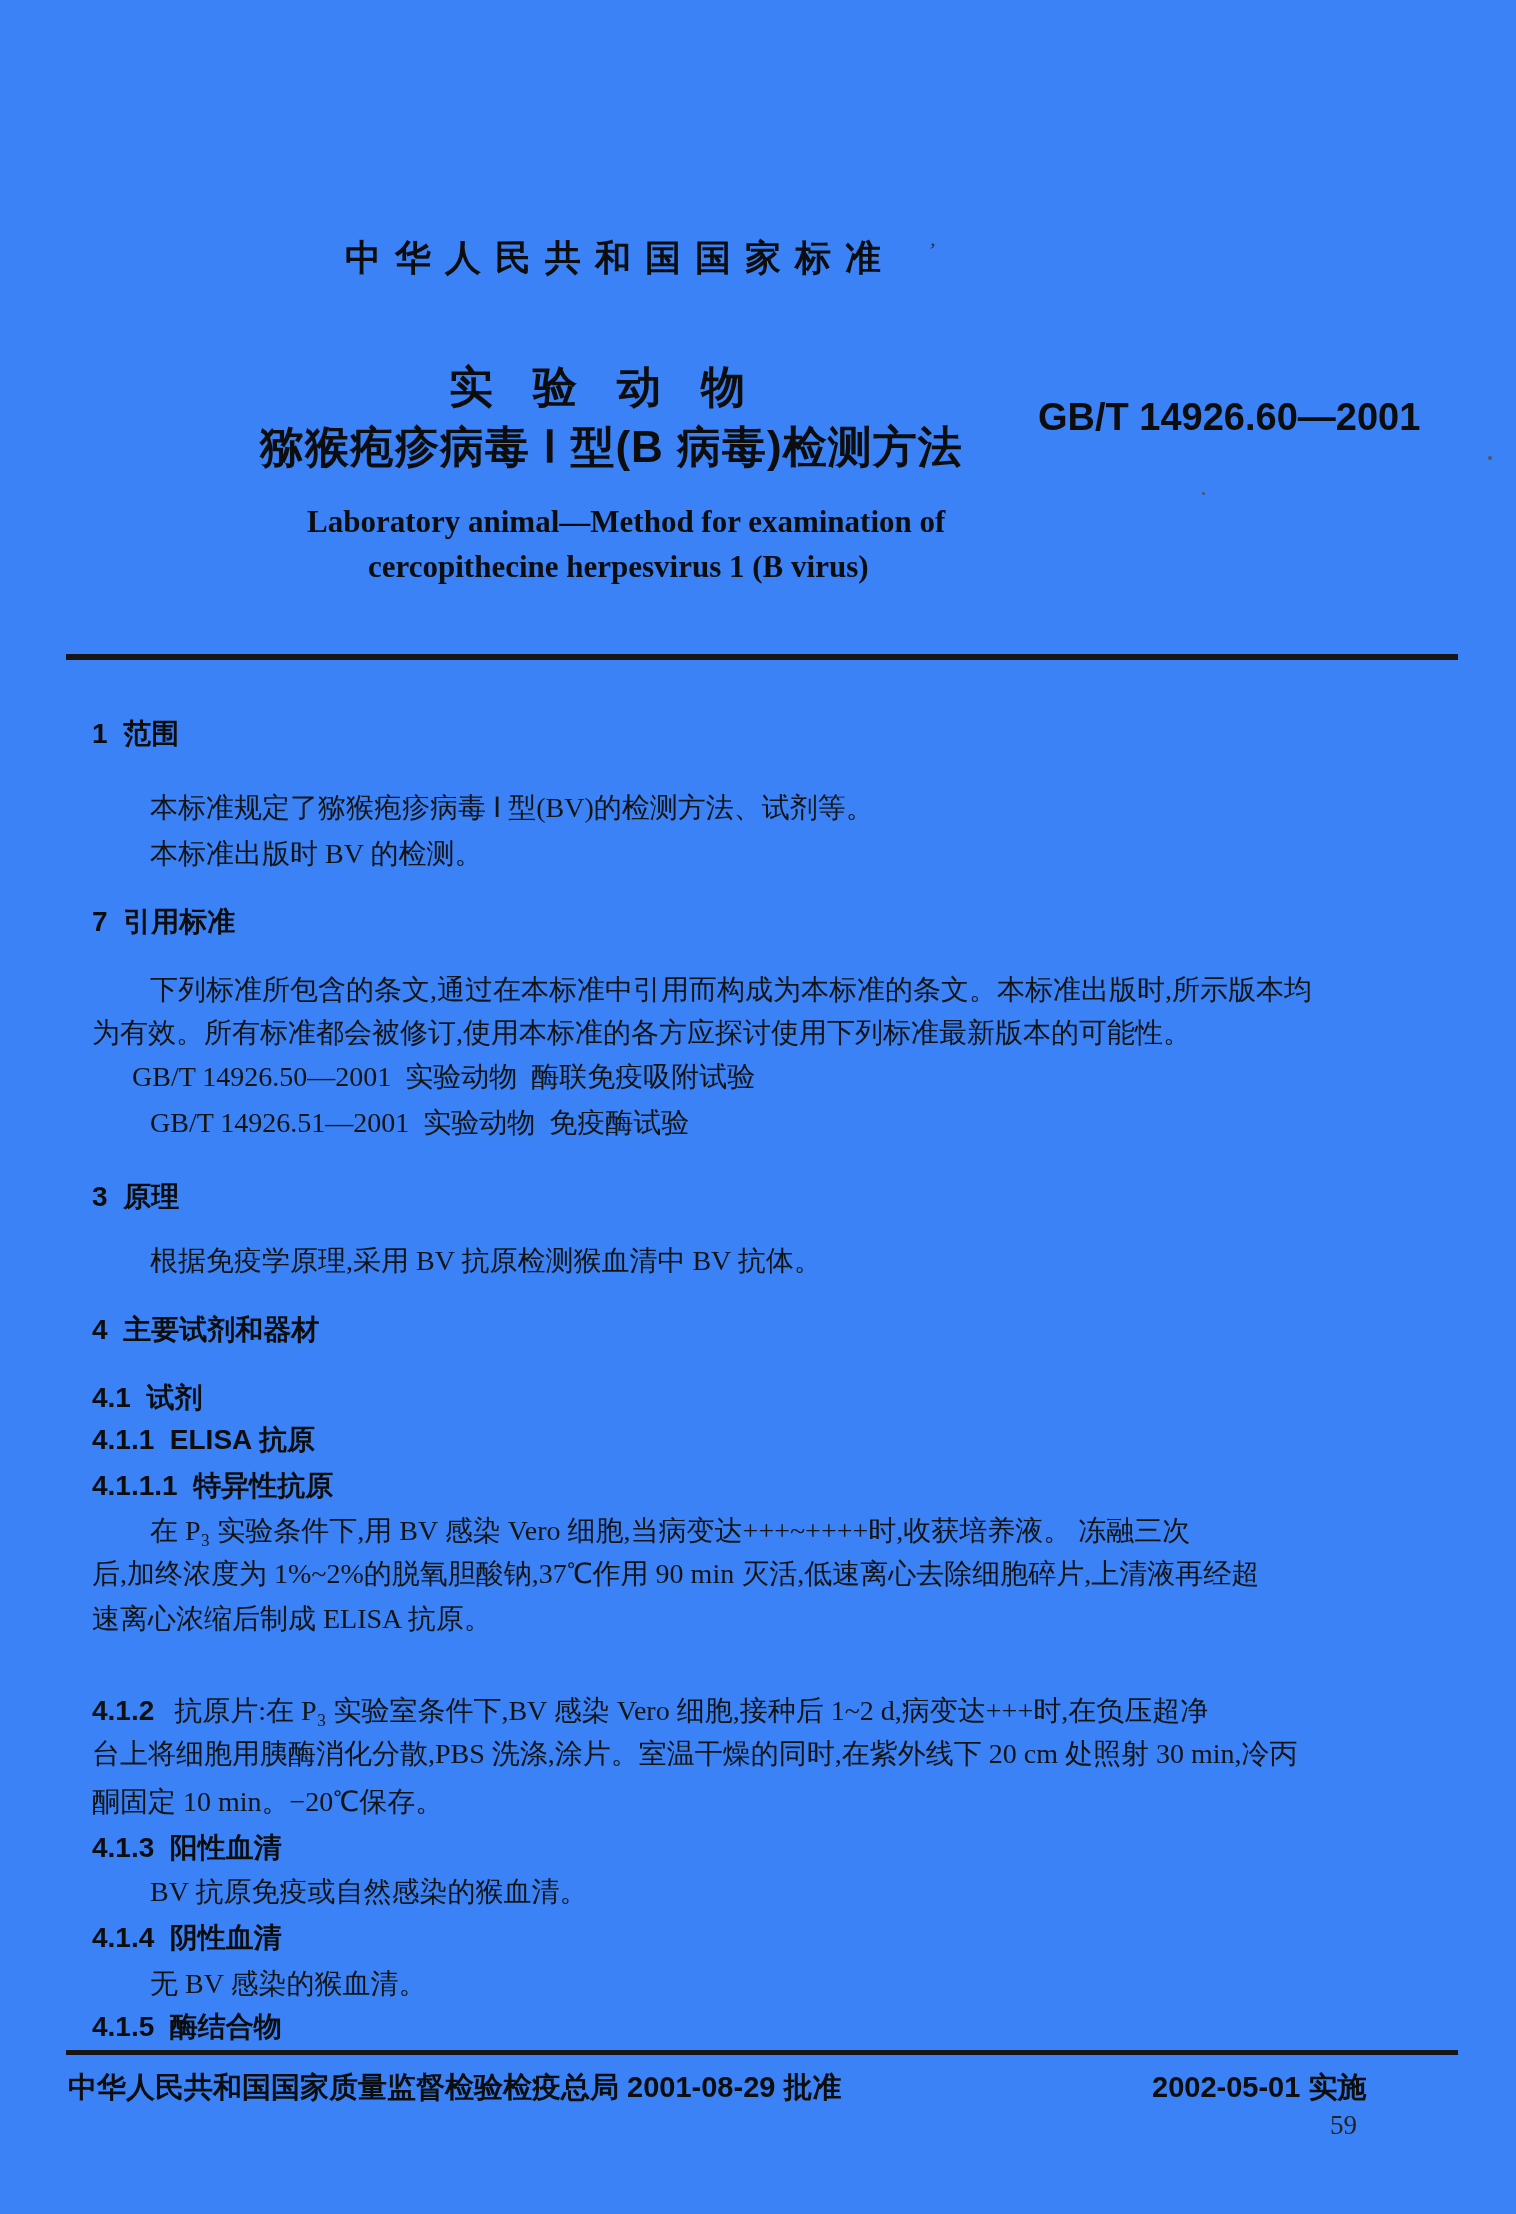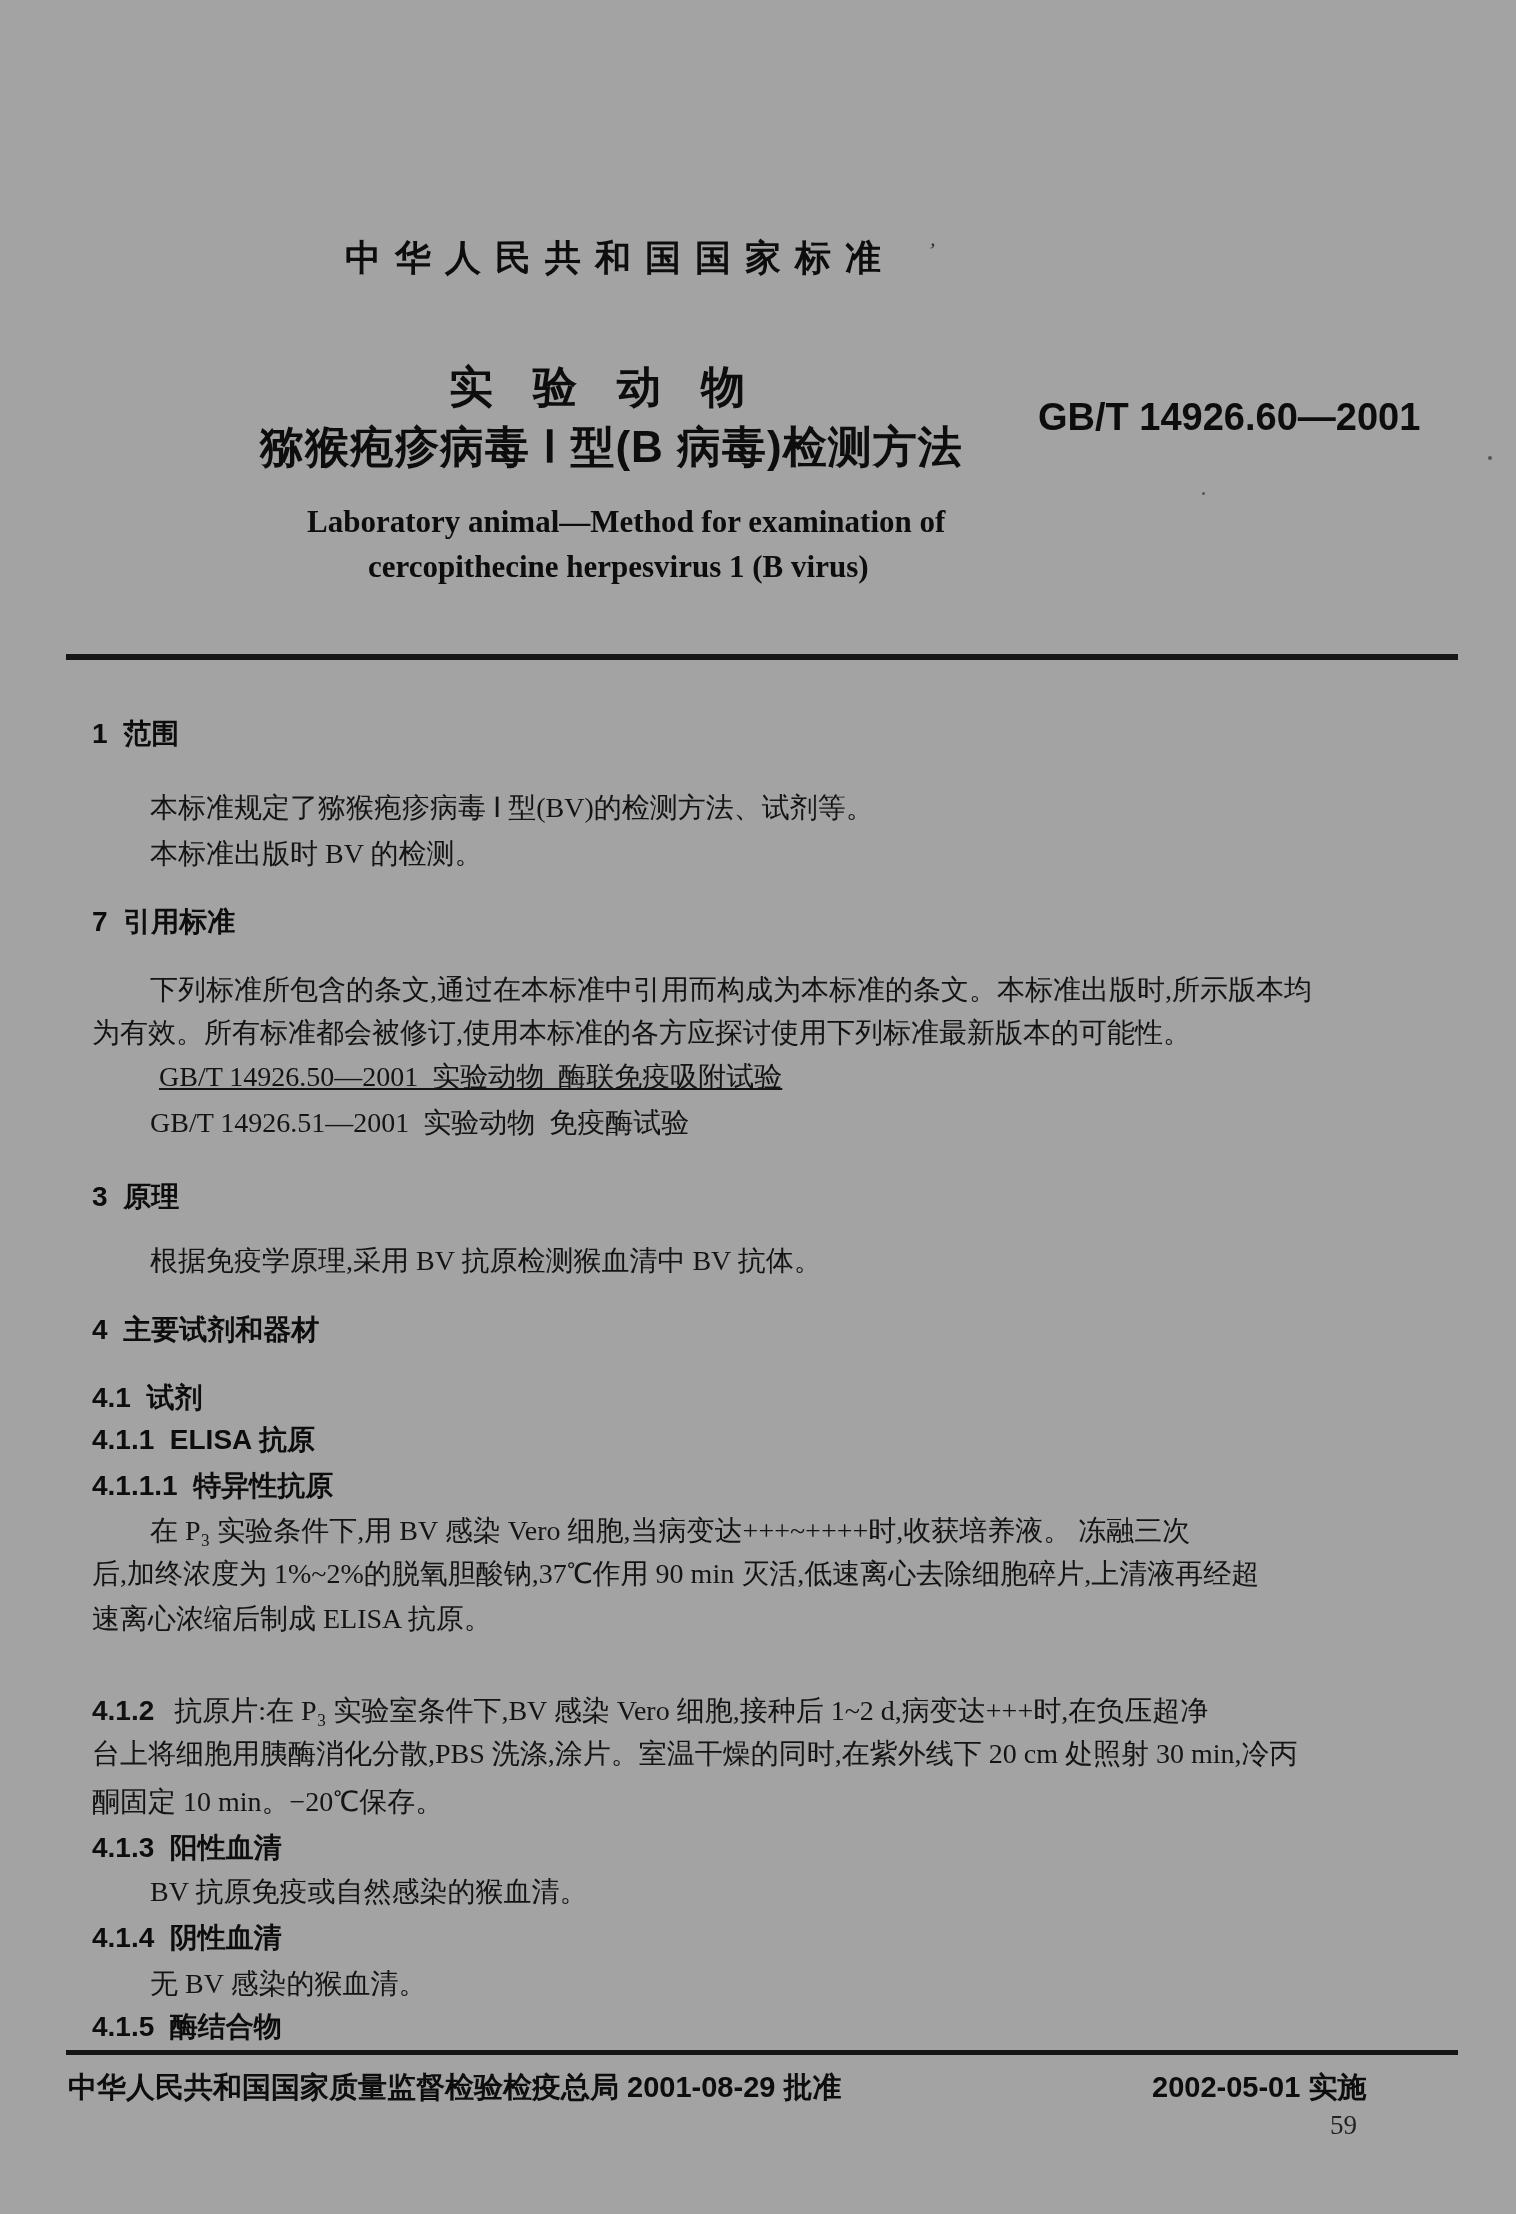--- a/index.html
+++ b/index.html
@@ -1,20 +1,20 @@
 <!DOCTYPE html>
 <html><head>
 <meta charset="utf-8">
 <style>
   html,body{margin:0;padding:0;background:#e8e8e8;}
   .page{
     position:relative;
     width:1516px;
     height:2214px;
-    background:#a3a3a3;
+    background:#3b82f6;
     overflow:hidden;
     color:#111;
   }
   .abs{position:absolute;white-space:pre;}
   
   .cn-sans{font-family:"Liberation Sans",sans-serif;font-weight:bold;color:#0d0d0d;}
   
   .cn-serif{font-family:"Liberation Serif",serif;font-weight:normal;color:#141414;}
   .body-line{font-size:28px;line-height:1;}
   .heading{font-size:28px;line-height:1;}
@@ -51,21 +51,21 @@
 
   <div class="rule" style="left:66px;top:654px;width:1392px;height:6px;"></div>
 
   <div class="abs cn-sans heading" style="left:92px;top:720px;">1  范围</div>
   <div class="abs cn-serif body-line" style="left:150px;top:794px;">本标准规定了猕猴疱疹病毒 Ⅰ 型(BV)的检测方法、试剂等。</div>
   <div class="abs cn-serif body-line" style="left:150px;top:840px;">本标准出版时 BV 的检测。</div>
 
   <div class="abs cn-sans heading" style="left:92px;top:908px;">7  引用标准</div>
   <div class="abs cn-serif body-line" style="left:92px;top:1019px;">为有效。所有标准都会被修订,使用本标准的各方应探讨使用下列标准最新版本的可能性。</div>
   <div class="abs cn-serif body-line" style="left:150px;top:976px;">下列标准所包含的条文,通过在本标准中引用而构成为本标准的条文。本标准出版时,所示版本均</div>
-  <div class="abs cn-serif body-line" style="left:159px;top:1063px;text-decoration:underline;">GB/T 14926.50—2001  实验动物  酶联免疫吸附试验</div>
+  <div class="abs cn-serif body-line" style="left:132px;top:1063px;">GB/T 14926.50—2001  实验动物  酶联免疫吸附试验</div>
   <div class="abs cn-serif body-line" style="left:150px;top:1109px;">GB/T 14926.51—2001  实验动物  免疫酶试验</div>
 
   <div class="abs cn-sans heading" style="left:92px;top:1183px;">3  原理</div>
   <div class="abs cn-serif body-line" style="left:150px;top:1247px;">根据免疫学原理,采用 BV 抗原检测猴血清中 BV 抗体。</div>
 
   <div class="abs cn-sans heading" style="left:92px;top:1316px;">4  主要试剂和器材</div>
   <div class="abs cn-sans heading" style="left:92px;top:1384px;">4.1  试剂</div>
   <div class="abs cn-sans heading" style="left:92px;top:1426px;">4.1.1  ELISA 抗原</div>
   <div class="abs cn-sans heading" style="left:92px;top:1472px;">4.1.1.1  特异性抗原</div>
 

